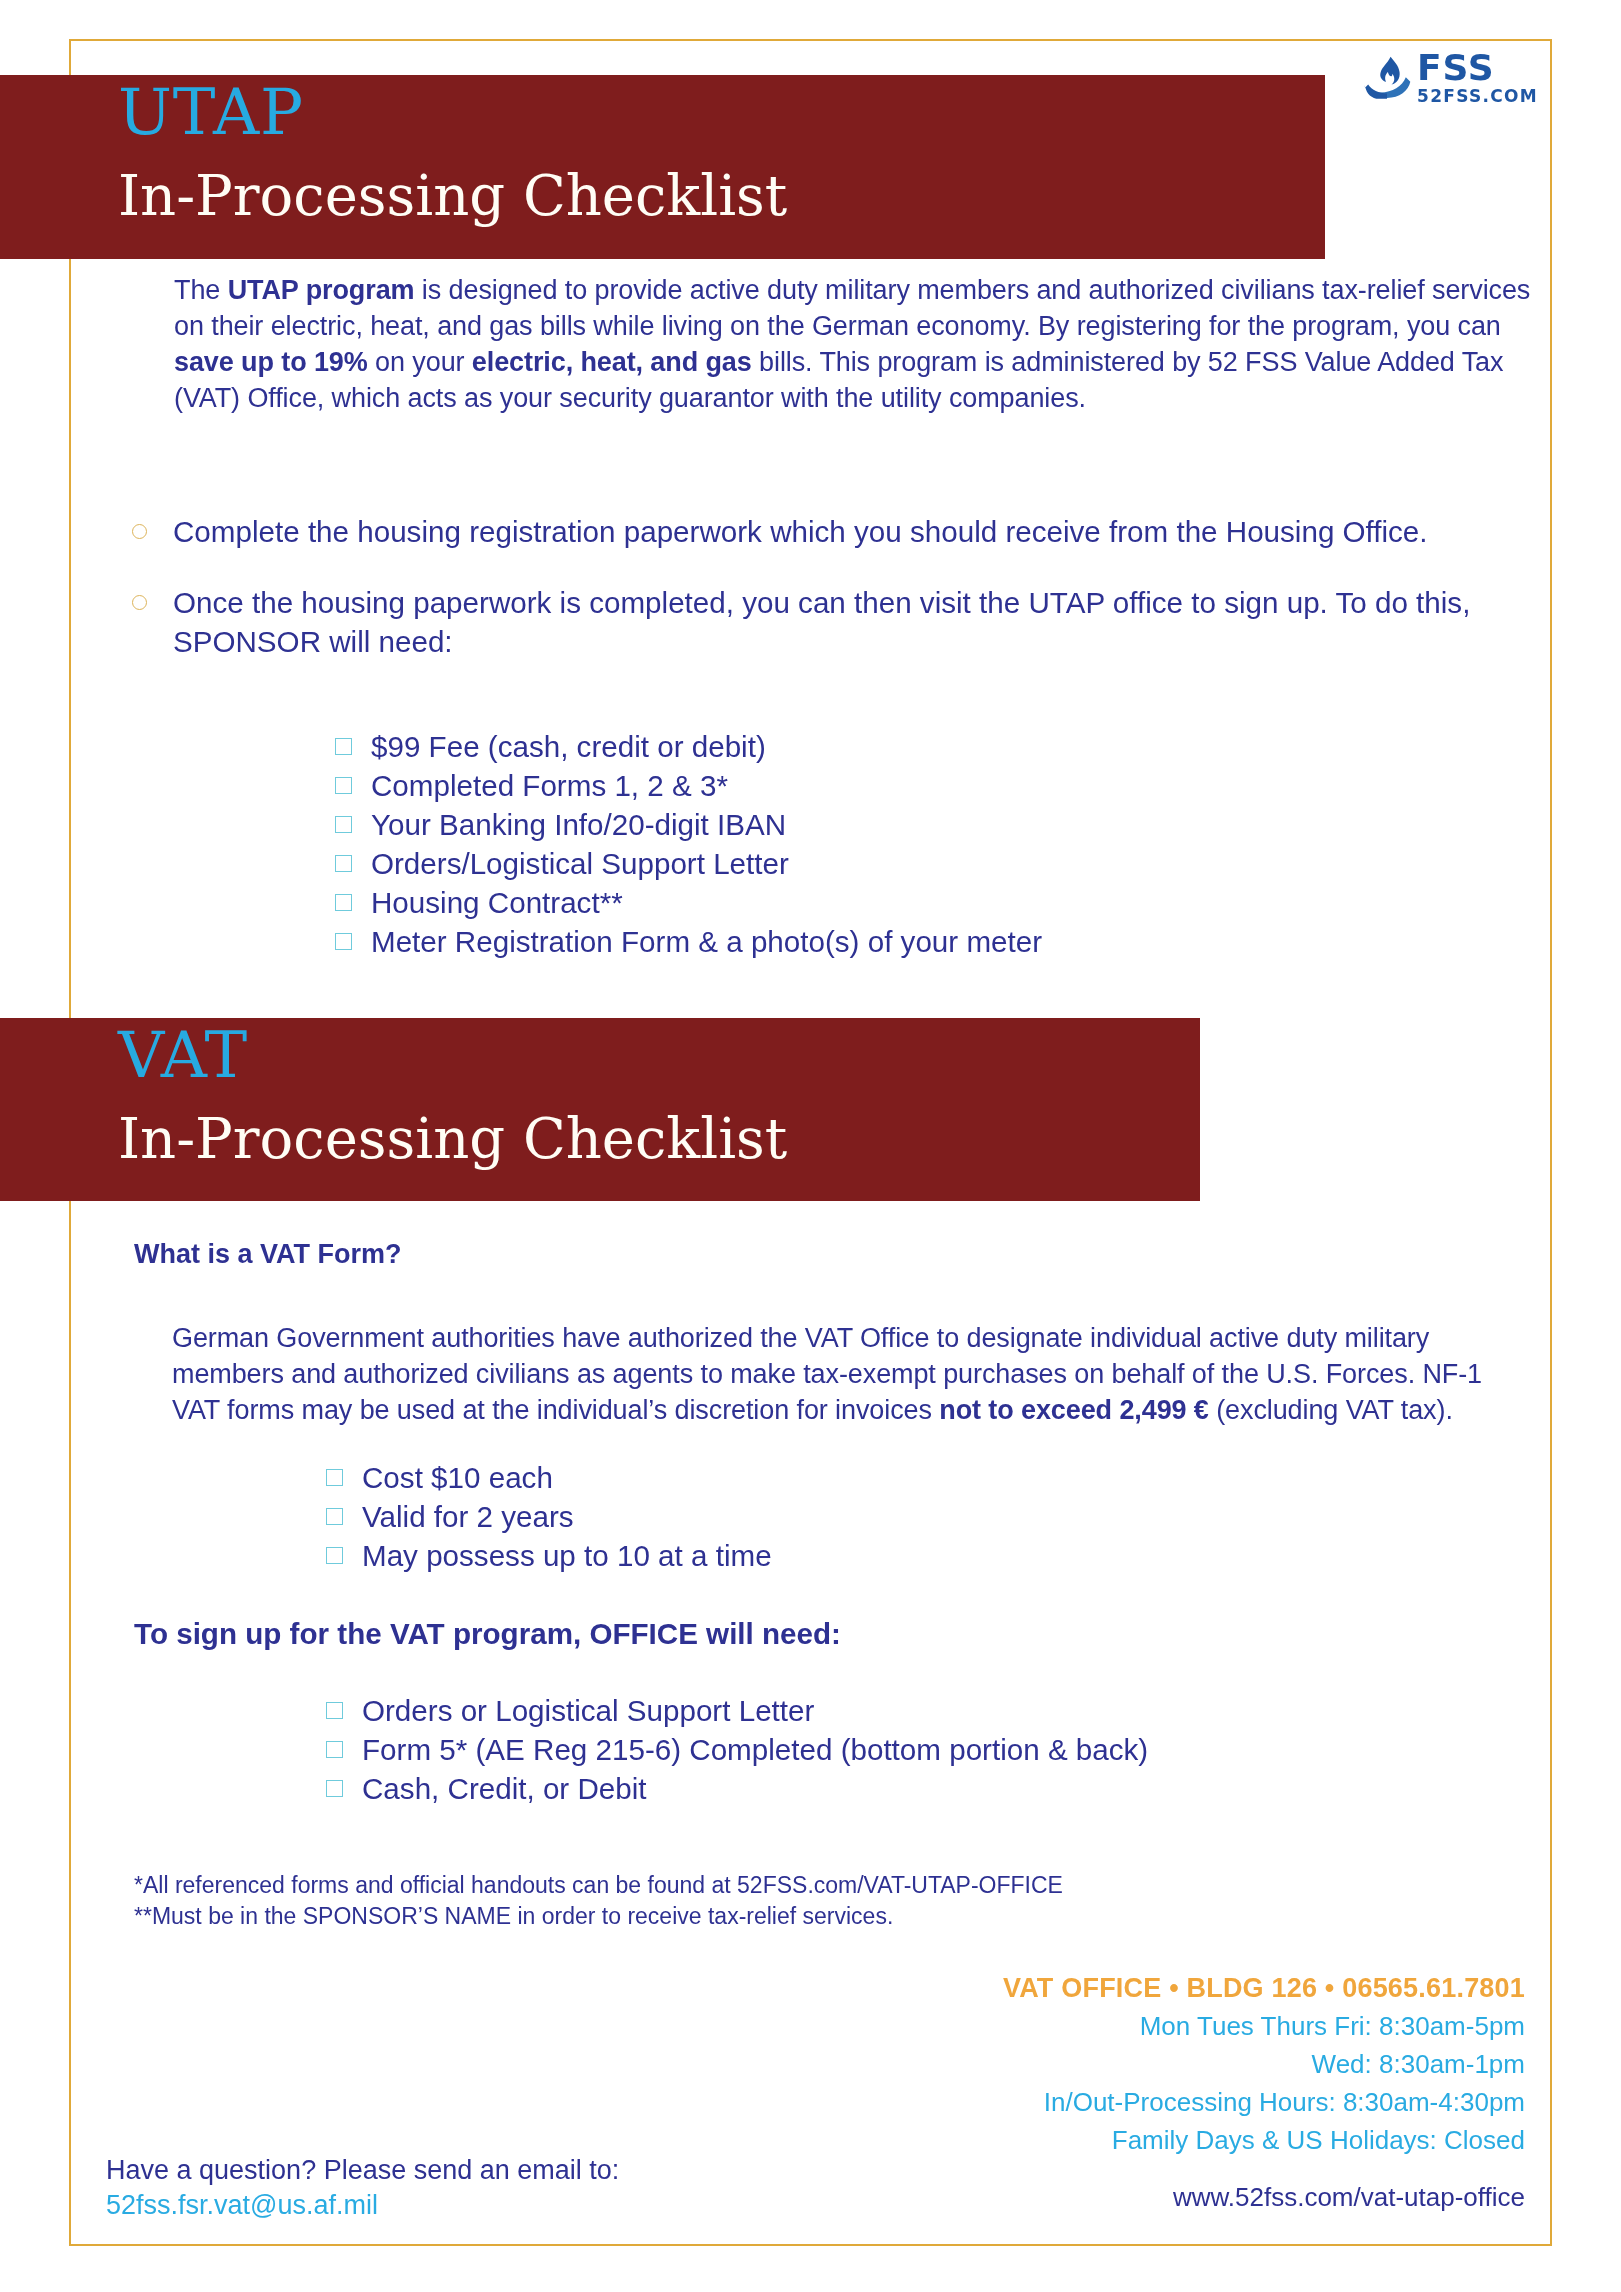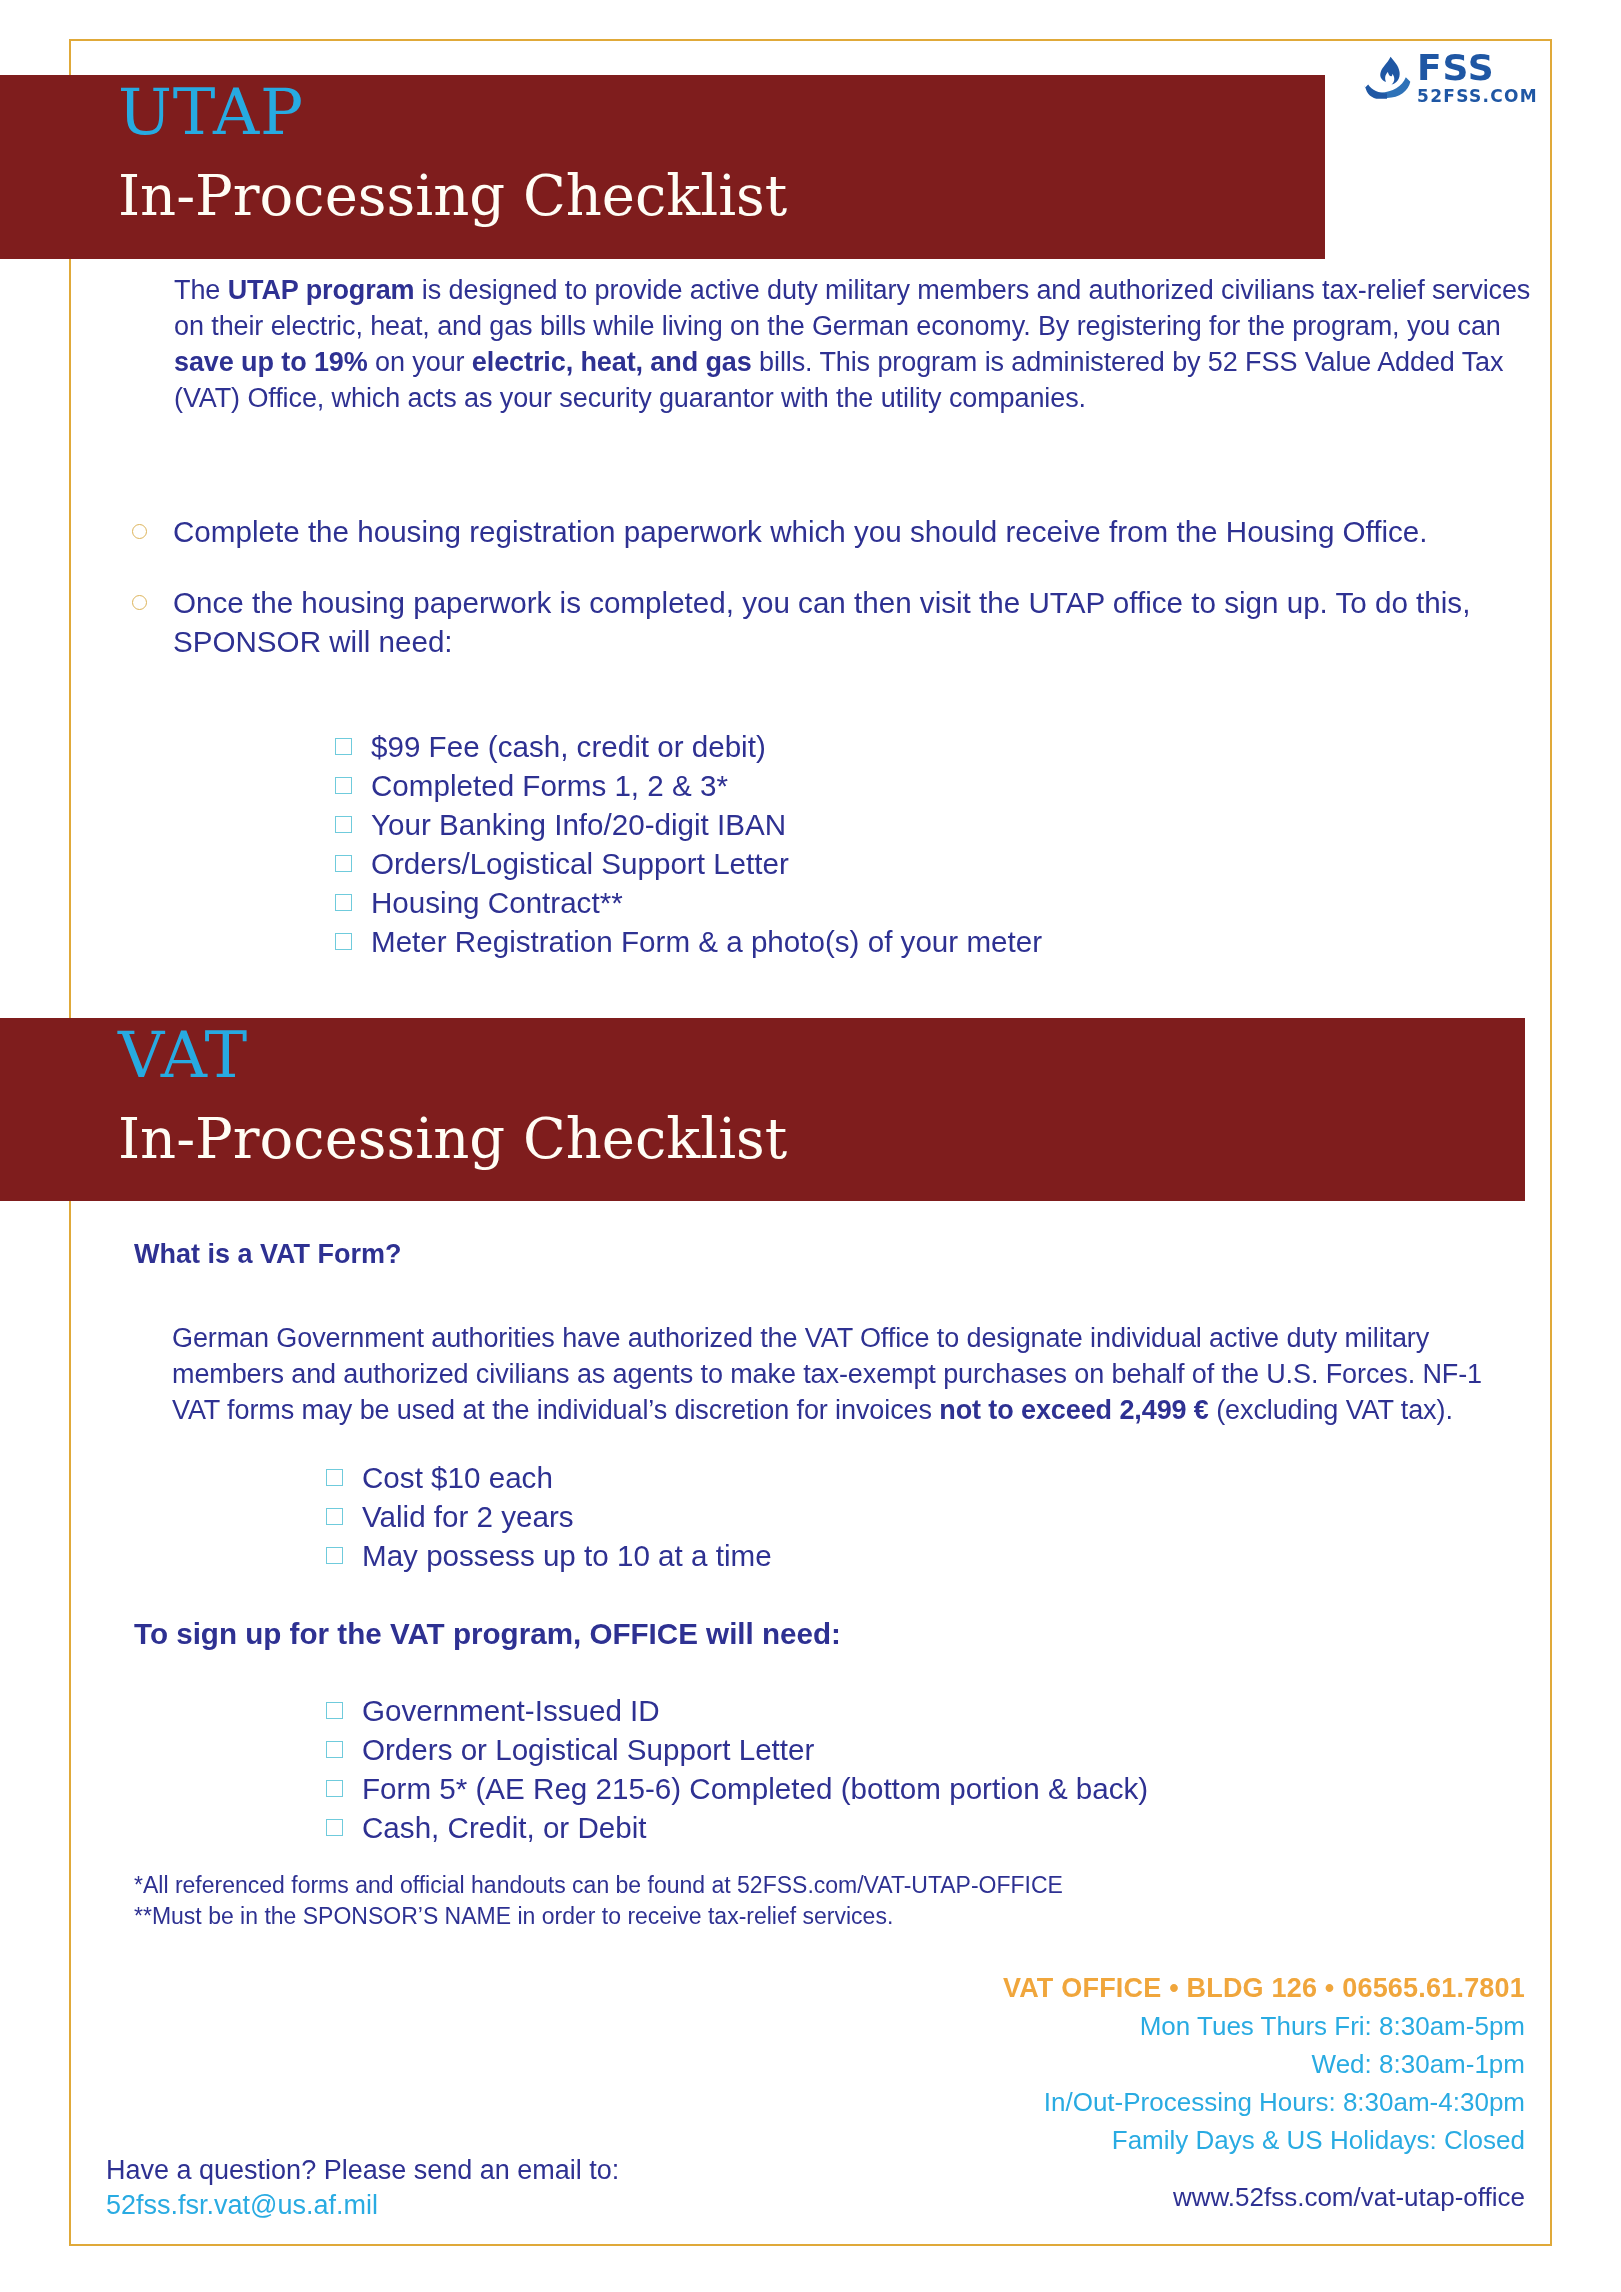--- a/index.html
+++ b/index.html
@@ -28,21 +28,21 @@
   }
 
   
   .band {
     position: absolute;
     left: 0;
     background: #7f1d1d;
     overflow: hidden;
   }
   #band-utap { top: 75px; width: 1325px; height: 184px; }
-  #band-vat  { top: 1018px; width: 1525px; height: 183px; }
+  #band-vat  { top: 1018px; width: 1200px; height: 183px; }
 
   .band-inner {
     position: absolute;
     left: 118px;
     top: 0;
     height: 100%;
   }
   .band-title {
     font-family: "DejaVu Serif", "Liberation Serif", serif;
     color: #27AAE1;
@@ -324,24 +324,20 @@
     <span class="cb-box"></span>
     <span>May possess up to 10 at a time</span>
   </div>
 </div>
 
 <div id="vat-signup-head">To sign up for the VAT program, OFFICE will need:</div>
 
 <div class="cb-list" id="vat-needs">
   <div class="cb-item">
     <span class="cb-box"></span>
-    <span>Government-Issued ID</span>
-  </div>
-  <div class="cb-item">
-    <span class="cb-box"></span>
     <span>Orders or Logistical Support Letter</span>
   </div>
   <div class="cb-item">
     <span class="cb-box"></span>
     <span>Form 5* (AE Reg 215-6) Completed (bottom portion &amp; back)</span>
   </div>
   <div class="cb-item">
     <span class="cb-box"></span>
     <span>Cash, Credit, or Debit</span>
   </div>

